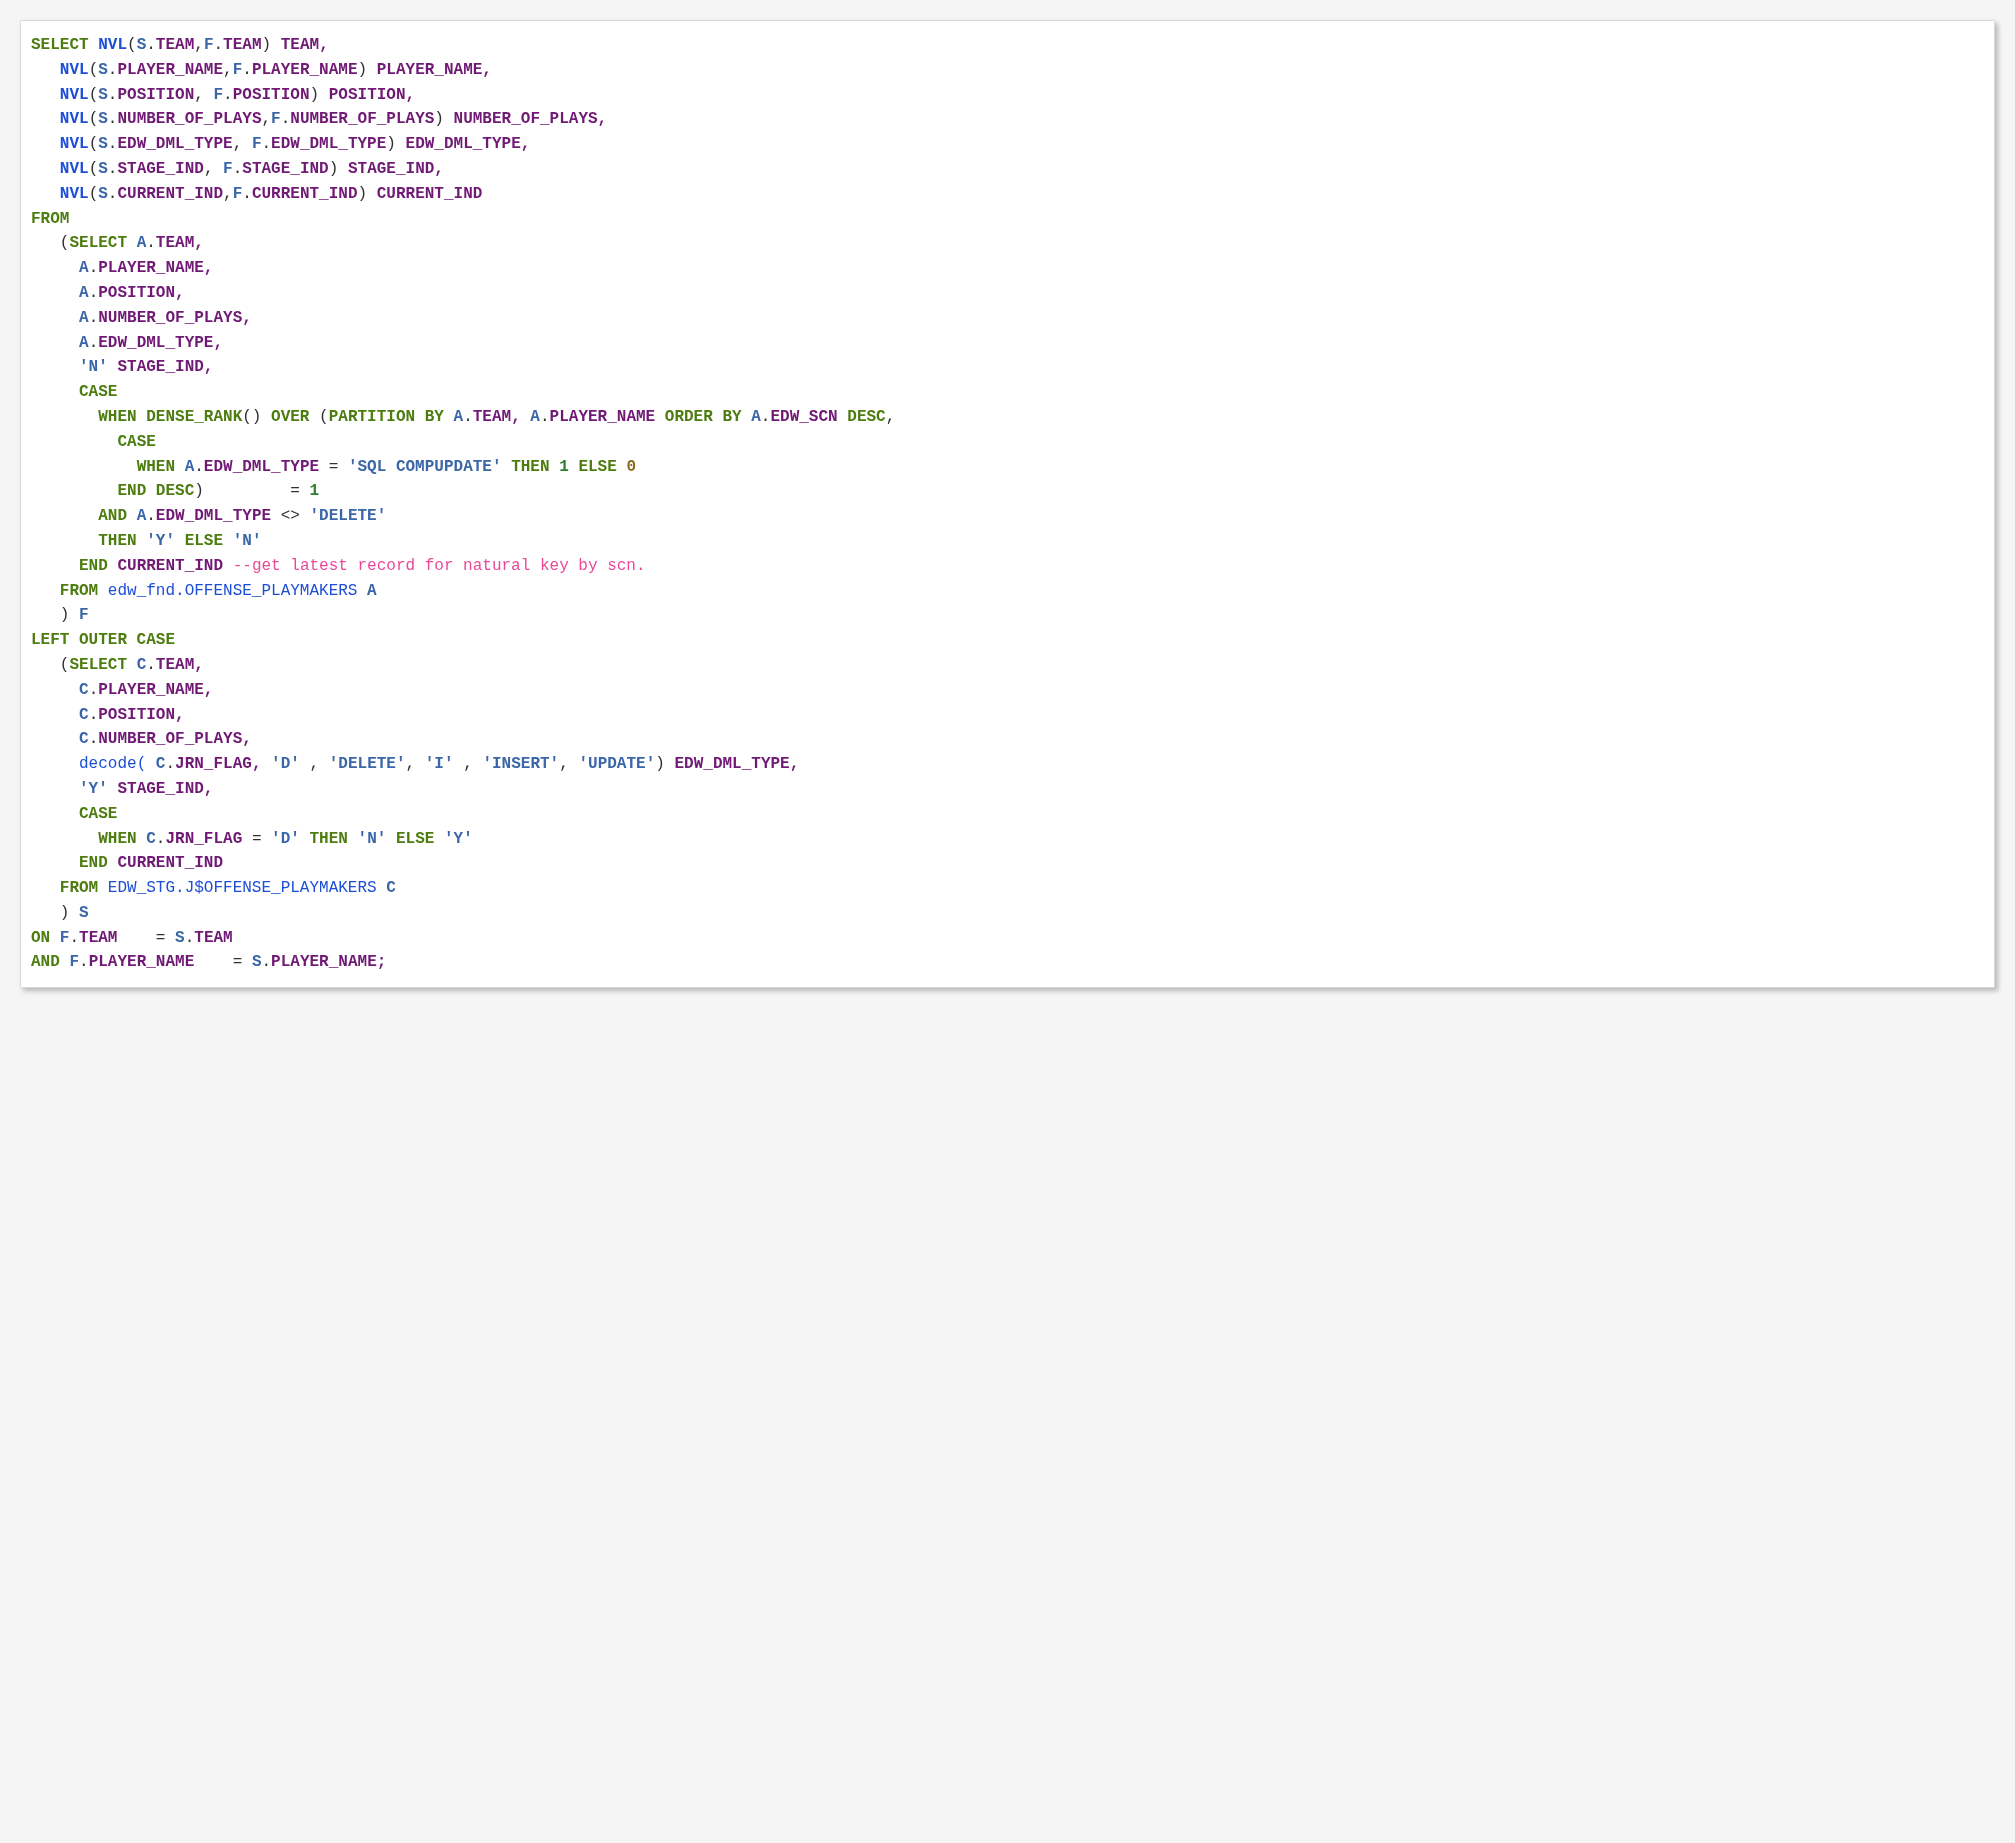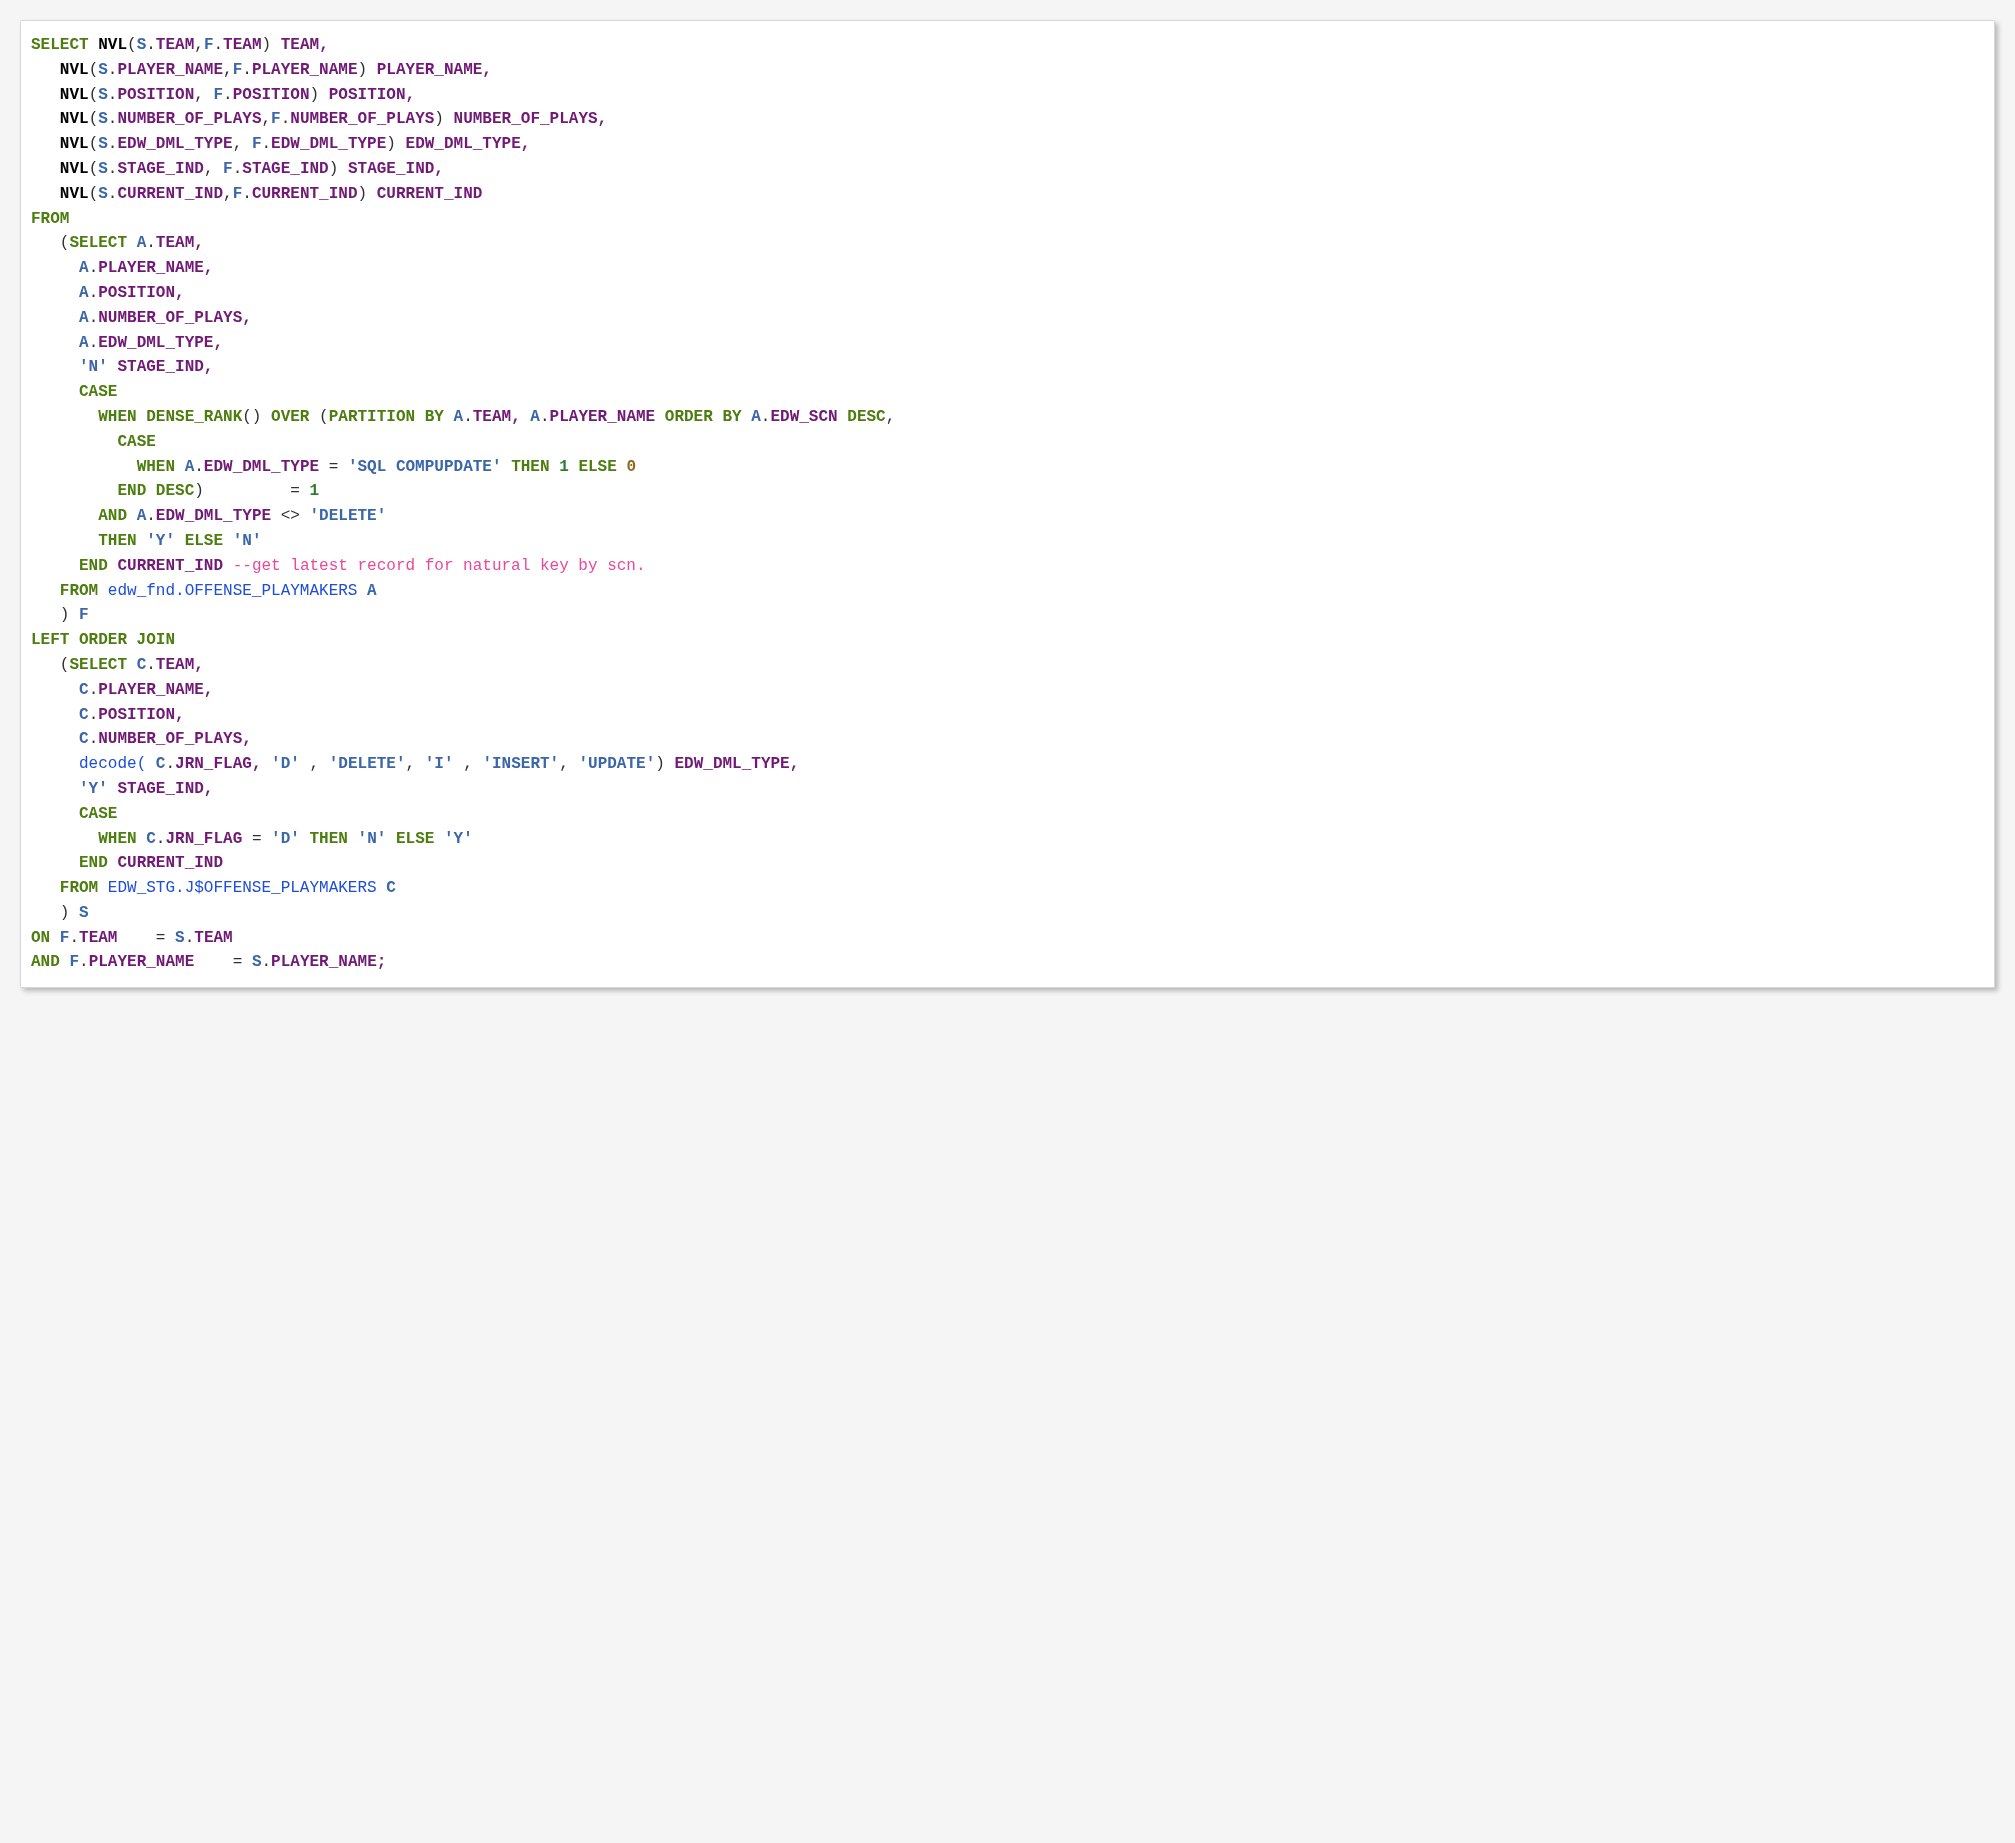--- a/index.html
+++ b/index.html
@@ -22,21 +22,21 @@
   }
   .kw   { color: #4d7c0f; font-weight: bold; }    
   .id   { color: #701a75; font-weight: bold; }    
   .tbl  { color: #1d4ed8; }                       
   .al   { color: #3b66a8; font-weight: bold; }    
   .str  { color: #3b66a8; font-weight: bold; }    
   .num  { color: #2e7d32; font-weight: bold; }    
   .num0 { color: #8c6a1a; font-weight: bold; }    
   .cmt  { color: #ec4899; }                       
   .op   { color: #303030; }                       
-  .fn   { color: #000000; font-weight: bold; }    
+  .fn   { color: #1d4ed8; font-weight: bold; }    
 </style>
 </head>
 <body>
 
 <div class="code-box"><span class="kw">SELECT</span> <span class="fn">NVL</span><span class="op">(</span><span class="al">S</span><span class="op">.</span><span class="id">TEAM</span><span class="op">,</span><span class="al">F</span><span class="op">.</span><span class="id">TEAM</span><span class="op">)</span> <span class="id">TEAM,</span>
    <span class="fn">NVL</span><span class="op">(</span><span class="al">S</span><span class="op">.</span><span class="id">PLAYER_NAME</span><span class="op">,</span><span class="al">F</span><span class="op">.</span><span class="id">PLAYER_NAME</span><span class="op">)</span> <span class="id">PLAYER_NAME,</span>
    <span class="fn">NVL</span><span class="op">(</span><span class="al">S</span><span class="op">.</span><span class="id">POSITION</span><span class="op">, </span><span class="al">F</span><span class="op">.</span><span class="id">POSITION</span><span class="op">)</span> <span class="id">POSITION,</span>
    <span class="fn">NVL</span><span class="op">(</span><span class="al">S</span><span class="op">.</span><span class="id">NUMBER_OF_PLAYS</span><span class="op">,</span><span class="al">F</span><span class="op">.</span><span class="id">NUMBER_OF_PLAYS</span><span class="op">)</span> <span class="id">NUMBER_OF_PLAYS,</span>
    <span class="fn">NVL</span><span class="op">(</span><span class="al">S</span><span class="op">.</span><span class="id">EDW_DML_TYPE</span><span class="op">, </span><span class="al">F</span><span class="op">.</span><span class="id">EDW_DML_TYPE</span><span class="op">)</span> <span class="id">EDW_DML_TYPE,</span>
    <span class="fn">NVL</span><span class="op">(</span><span class="al">S</span><span class="op">.</span><span class="id">STAGE_IND</span><span class="op">, </span><span class="al">F</span><span class="op">.</span><span class="id">STAGE_IND</span><span class="op">)</span> <span class="id">STAGE_IND,</span>
@@ -51,21 +51,21 @@
      <span class="kw">CASE</span>
        <span class="kw">WHEN</span> <span class="kw">DENSE_RANK</span><span class="op">()</span> <span class="kw">OVER</span> <span class="op">(</span><span class="kw">PARTITION BY</span> <span class="al">A</span><span class="op">.</span><span class="id">TEAM,</span> <span class="al">A</span><span class="op">.</span><span class="id">PLAYER_NAME</span> <span class="kw">ORDER BY</span> <span class="al">A</span><span class="op">.</span><span class="id">EDW_SCN</span> <span class="kw">DESC</span><span class="op">,</span>
          <span class="kw">CASE</span>
            <span class="kw">WHEN</span> <span class="al">A</span><span class="op">.</span><span class="id">EDW_DML_TYPE</span> <span class="op">=</span> <span class="str">'SQL COMPUPDATE'</span> <span class="kw">THEN</span> <span class="num">1</span> <span class="kw">ELSE</span> <span class="num0">0</span>
          <span class="kw">END</span> <span class="kw">DESC</span><span class="op">)</span>         <span class="op">=</span> <span class="num">1</span>
        <span class="kw">AND</span> <span class="al">A</span><span class="op">.</span><span class="id">EDW_DML_TYPE</span> <span class="op">&lt;&gt;</span> <span class="str">'DELETE'</span>
        <span class="kw">THEN</span> <span class="str">'Y'</span> <span class="kw">ELSE</span> <span class="str">'N'</span>
      <span class="kw">END</span> <span class="id">CURRENT_IND</span> <span class="cmt">--get latest record for natural key by scn.</span>
    <span class="kw">FROM</span> <span class="tbl">edw_fnd.OFFENSE_PLAYMAKERS</span> <span class="al">A</span>
    <span class="op">)</span> <span class="al">F</span>
-<span class="kw">LEFT ORDER JOIN</span>
+<span class="kw">LEFT OUTER CASE</span>
    <span class="op">(</span><span class="kw">SELECT</span> <span class="al">C</span><span class="op">.</span><span class="id">TEAM,</span>
      <span class="al">C</span><span class="op">.</span><span class="id">PLAYER_NAME,</span>
      <span class="al">C</span><span class="op">.</span><span class="id">POSITION,</span>
      <span class="al">C</span><span class="op">.</span><span class="id">NUMBER_OF_PLAYS,</span>
      <span class="tbl">decode(</span> <span class="al">C</span><span class="op">.</span><span class="id">JRN_FLAG,</span> <span class="str">'D'</span> <span class="op">,</span> <span class="str">'DELETE'</span><span class="op">,</span> <span class="str">'I'</span> <span class="op">,</span> <span class="str">'INSERT'</span><span class="op">,</span> <span class="str">'UPDATE'</span><span class="op">)</span> <span class="id">EDW_DML_TYPE,</span>
      <span class="str">'Y'</span> <span class="id">STAGE_IND,</span>
      <span class="kw">CASE</span>
        <span class="kw">WHEN</span> <span class="al">C</span><span class="op">.</span><span class="id">JRN_FLAG</span> <span class="op">=</span> <span class="str">'D'</span> <span class="kw">THEN</span> <span class="str">'N'</span> <span class="kw">ELSE</span> <span class="str">'Y'</span>
      <span class="kw">END</span> <span class="id">CURRENT_IND</span>
    <span class="kw">FROM</span> <span class="tbl">EDW_STG.J$OFFENSE_PLAYMAKERS</span> <span class="al">C</span>

